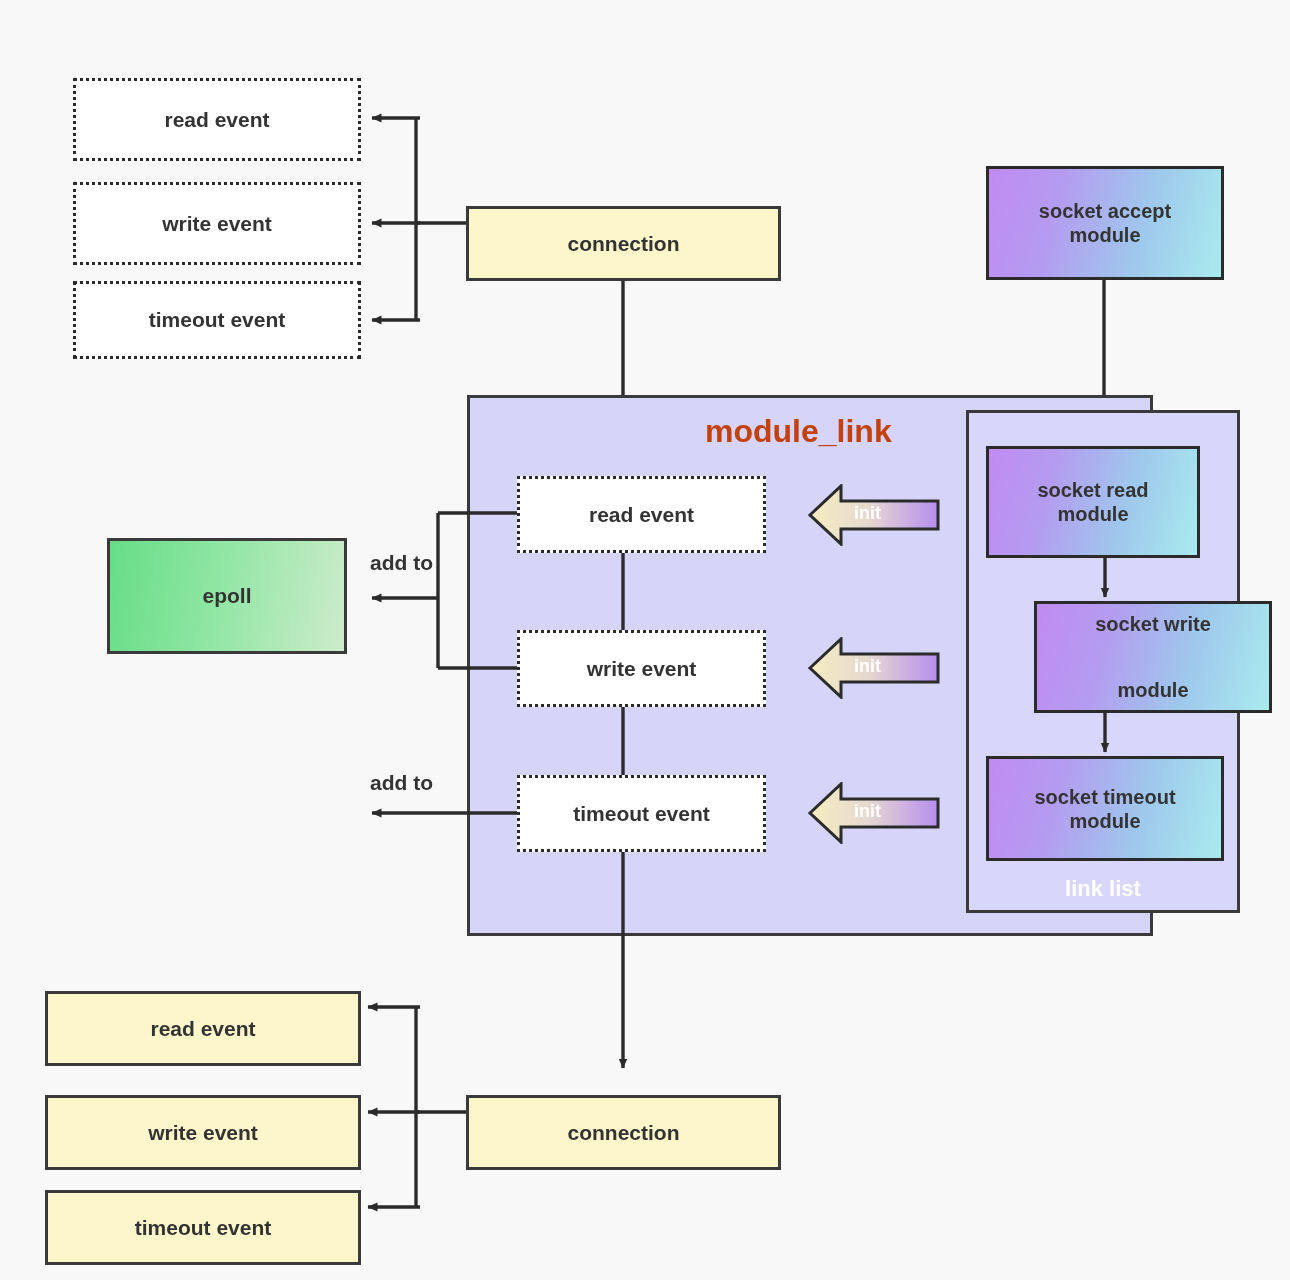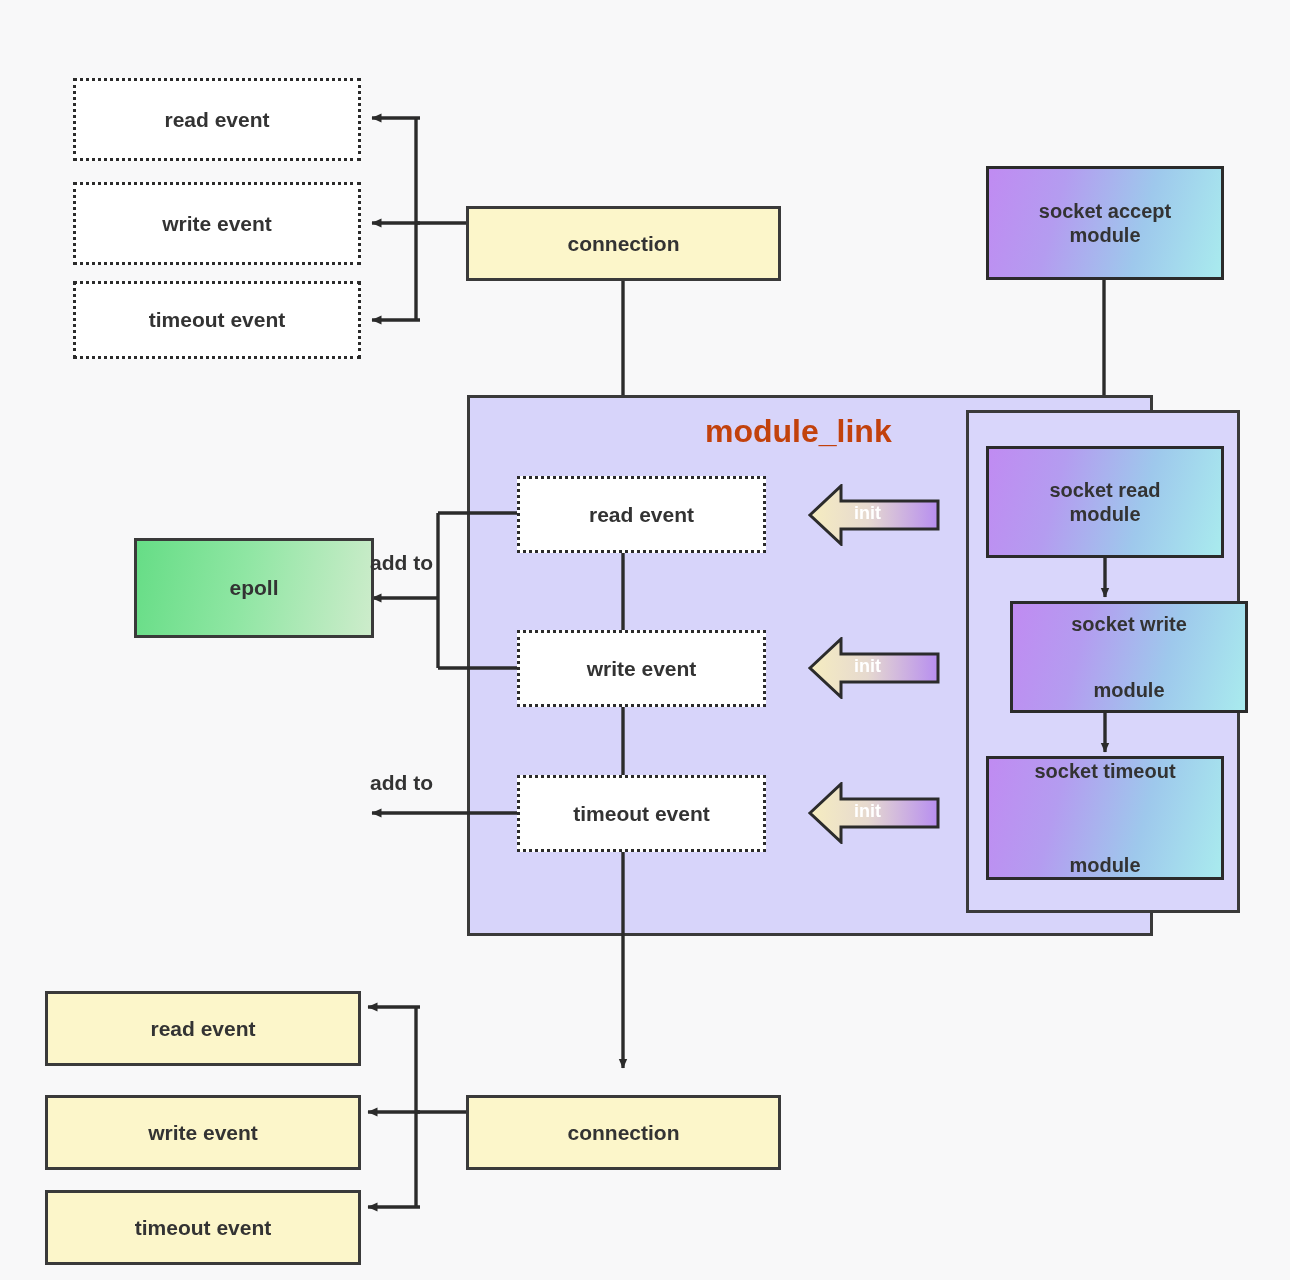--- a/index.html
+++ b/index.html
@@ -154,30 +154,31 @@
   <div class="box modbox" style="left:986px; top:166px; width:238px; height:114px; flex-direction:column;">
     <span>socket accept</span>
     <span>module</span>
   </div>
 
   <div class="container-link" style="left:467px; top:395px; width:686px; height:541px;"></div>
 
   <div class="title-modlink" style="left:705px; top:413px;">module_link</div>
 
   <div class="panel-linklist" style="left:966px; top:410px; width:274px; height:503px;"></div>
-
-  <div class="box modbox" style="left:986px; top:446px; width:238px; height:112px; flex-direction:column;">
+  <div class="label-linklist" style="left:966px; top:876px; width:274px;">link list</div>
+
+  <div class="box modbox" style="left:986px; top:446px; width:214px; height:112px; flex-direction:column;">
     <span>socket read</span>
     <span>module</span>
   </div>
-  <div class="box modbox" style="left:1010px; top:601px; width:238px; height:112px; flex-direction:column;gap:42px;">
+  <div class="box modbox" style="left:1034px; top:601px; width:238px; height:112px; flex-direction:column;gap:42px;">
     <span>socket write</span>
     <span>module</span>
   </div>
-  <div class="box modbox" style="left:986px; top:756px; width:238px; height:124px; flex-direction:column;justify-content:space-between;">
+  <div class="box modbox" style="left:986px; top:756px; width:238px; height:105px; flex-direction:column;">
     <span>socket timeout</span>
     <span>module</span>
   </div>
 
   <svg class="wires" viewBox="0 0 1290 1280">
     <g stroke="#2b2b2b" stroke-width="3.4" fill="none">
       <path d="M1105,558 L1105,597" marker-end="url(#ah)"></path>
       <path d="M1105,713 L1105,752" marker-end="url(#ah)"></path>
     </g>
   </svg>
@@ -246,21 +247,21 @@
           <stop offset="0%" stop-color="#f6edc0"></stop>
           <stop offset="45%" stop-color="#e6d9cf"></stop>
           <stop offset="100%" stop-color="#b78ef0"></stop>
         </linearGradient>
       </defs>
       <path d="M2,31 L33,2 L33,17 L130,17 L130,45 L33,45 L33,60 z" fill="url(#ig3)" stroke="#2b2b2b" stroke-width="3"></path>
     </svg>
     <span class="txt" style="left:46px; top:19px;">init</span>
   </div>
 
-  <div class="box green" style="left:134px; top:538px; width:240px; height:100px;">
+  <div class="box green" style="left:107px; top:538px; width:240px; height:116px;">
     <span>epoll</span>
   </div>
   <div class="edge-label" style="left:370px; top:551px;">add to</div>
 
   <div class="edge-label" style="left:370px; top:771px;">add to</div>
 
   <div class="box yellow" style="left:45px; top:971px; width:316px; height:75px;">
     <span>read event</span>
   </div>
   <div class="box yellow" style="left:45px; top:1075px; width:316px; height:75px;">

